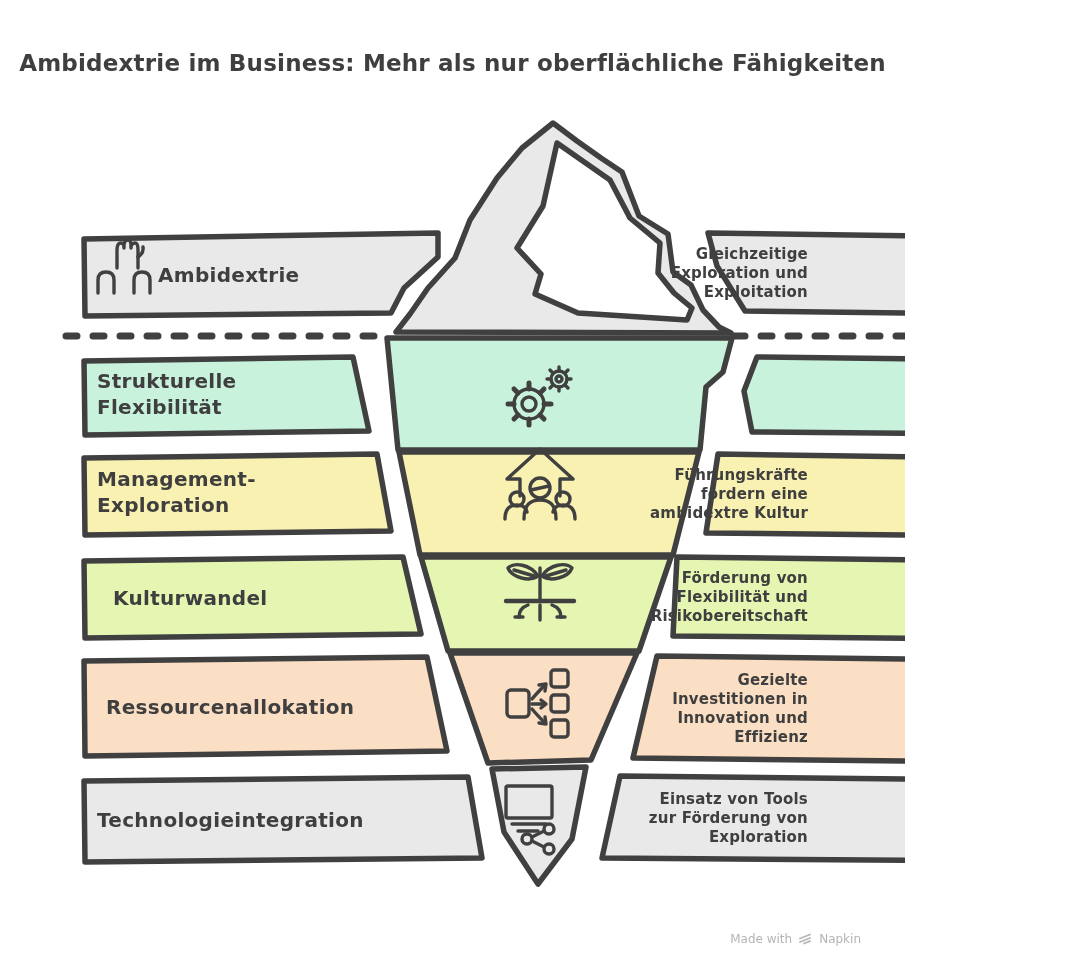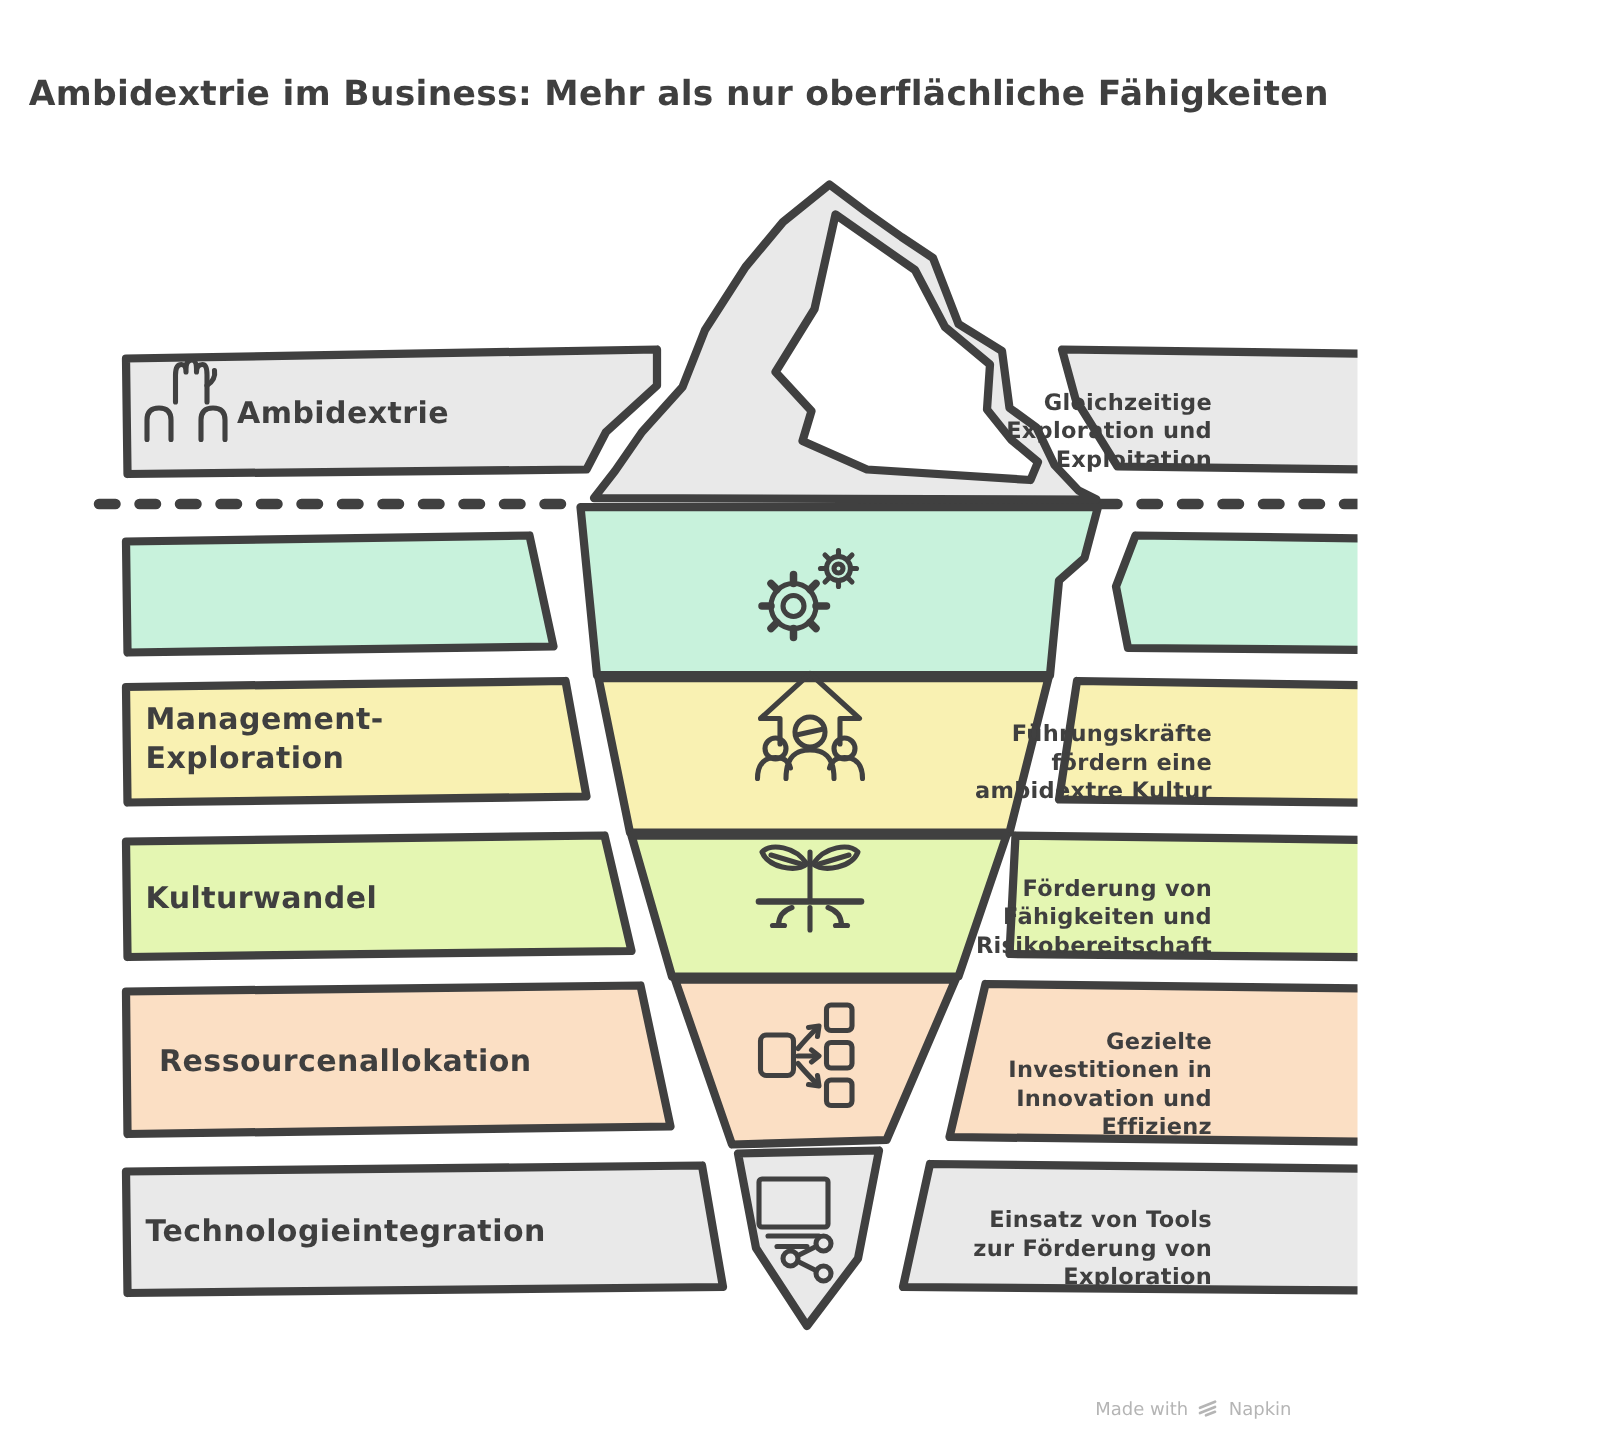--- a/index.html
+++ b/index.html
@@ -19,21 +19,21 @@
   .dash{stroke:var(--outline); stroke-width:7; stroke-linecap:round; stroke-dasharray:11 16; fill:none;}
   .icon{stroke:var(--outline); fill:none; stroke-width:3.4; stroke-linecap:round; stroke-linejoin:round;}
   .icon-thick{stroke:var(--outline); fill:none; stroke-width:5; stroke-linecap:round;}
   .label{
     position:absolute; font-weight:bold; color:var(--text); white-space:pre-line;
     font-size:20px; line-height:1.3; letter-spacing:0.3px;
   }
   .desc{
     position:absolute; font-weight:bold; color:var(--text); white-space:pre-line;
     font-size:15px; line-height:1.26; text-align:right; letter-spacing:0.2px;
-    right:97px; width:290px;margin-top:14px;
+    right:97px; width:290px;
   }
   .wm{
     position:absolute; right:44px; bottom:20px; display:flex; align-items:center; gap:6px;
     color:var(--watermark); font-size:12px;
   }
 </style>
 </head>
 <body>
 
 <div class="canvas">
@@ -146,34 +146,36 @@
       <line x1="518" y1="831" x2="538" y2="831"></line>
       <circle cx="527" cy="839" r="5"></circle>
       <circle cx="549" cy="829" r="5"></circle>
       <circle cx="549" cy="849" r="5"></circle>
       <line x1="532" y1="837" x2="544" y2="831"></line>
       <line x1="532" y1="841" x2="544" y2="847"></line>
     </g>
   </svg>
 
   <div class="label" style="left:158px; top:262px;">Ambidextrie</div>
+  <div class="label" style="left:97px; top:368px;">Strukturelle
+Flexibilität</div>
   <div class="label" style="left:97px; top:466px;">Management-
 Exploration</div>
-  <div class="label" style="left:97px; top:585px;">Kulturwandel</div>
+  <div class="label" style="left:113px; top:585px;">Kulturwandel</div>
   <div class="label" style="left:106px; top:694px;">Ressourcenallokation</div>
   <div class="label" style="left:97px; top:807px;">Technologieintegration</div>
 
   <div class="desc" style="top:245px;">Gleichzeitige
 Exploration und
 Exploitation</div>
   <div class="desc" style="top:466px;">Führungskräfte
 fördern eine
 ambidextre Kultur</div>
   <div class="desc" style="top:569px;">Förderung von
-Fähigkeiten und
+Flexibilität und
 Risikobereitschaft</div>
   <div class="desc" style="top:671px;">Gezielte
 Investitionen in
 Innovation und
 Effizienz</div>
   <div class="desc" style="top:790px;">Einsatz von Tools
 zur Förderung von
 Exploration</div>
 
   <div class="wm">

